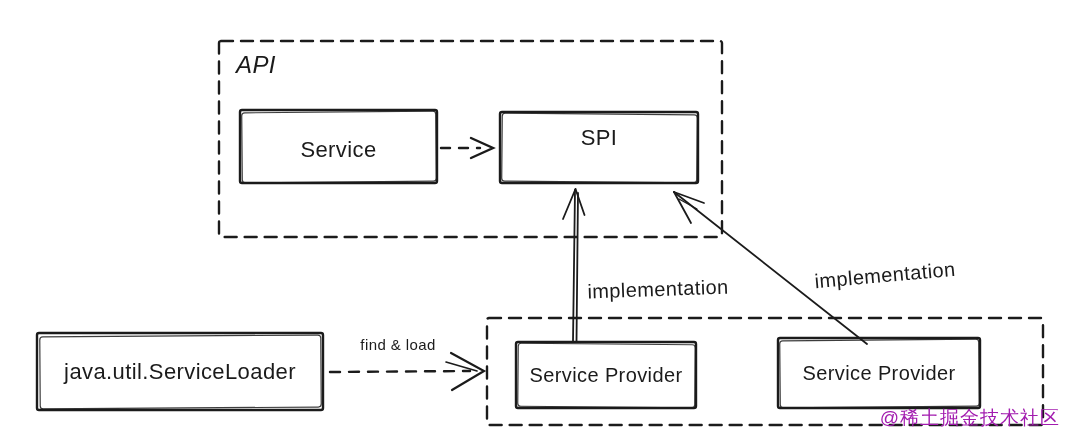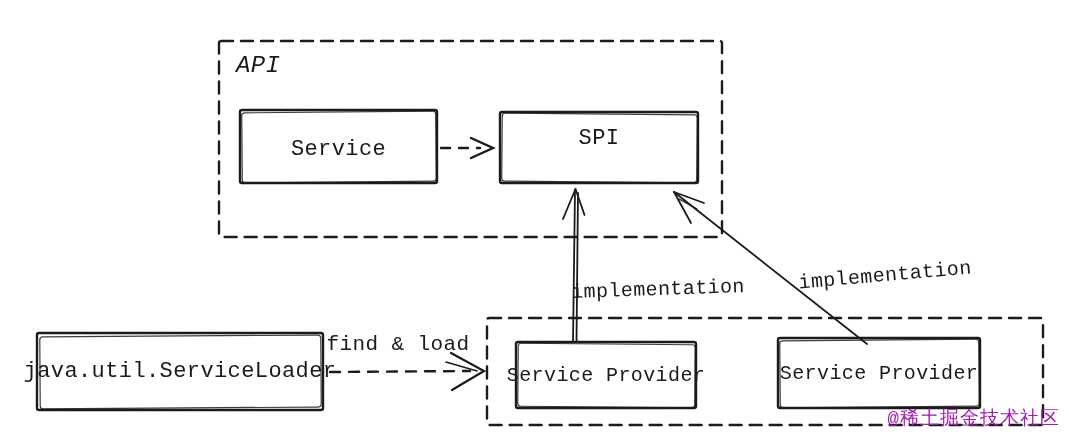--- a/index.html
+++ b/index.html
@@ -6,21 +6,21 @@
     margin: 0;
     padding: 0;
     background: #ffffff;
   }
   .canvas {
     position: relative;
     width: 1069px;
     height: 446px;
     background: #ffffff;
     overflow: hidden;
-    font-family: Liberation Mono, monospace;
+    font-family: Liberation Sans, sans-serif;
     color: #1b1b1b;
   }
   .canvas svg.wires {
     position: absolute;
     left: 0;
     top: 0;
     width: 1069px;
     height: 446px;
   }
   .label {
@@ -32,21 +32,21 @@
     letter-spacing: 0.4px;
     color: #1b1b1b;
   }
   .node-label { font-size: 22px; }
   .group-label {
     font-size: 24px;
     font-style: italic;
     font-weight: 500;
     justify-content: flex-start;
   }
-  .edge-label { font-size: 21px; }
+  .edge-label { font-size: 15px; }
   .watermark {
     position: absolute;
     left: 878px;
     top: 403px;
     width: 182px;
     height: 30px;
     font-size: 19px;
     color: #a21caf;
     display: flex;
     align-items: center;

